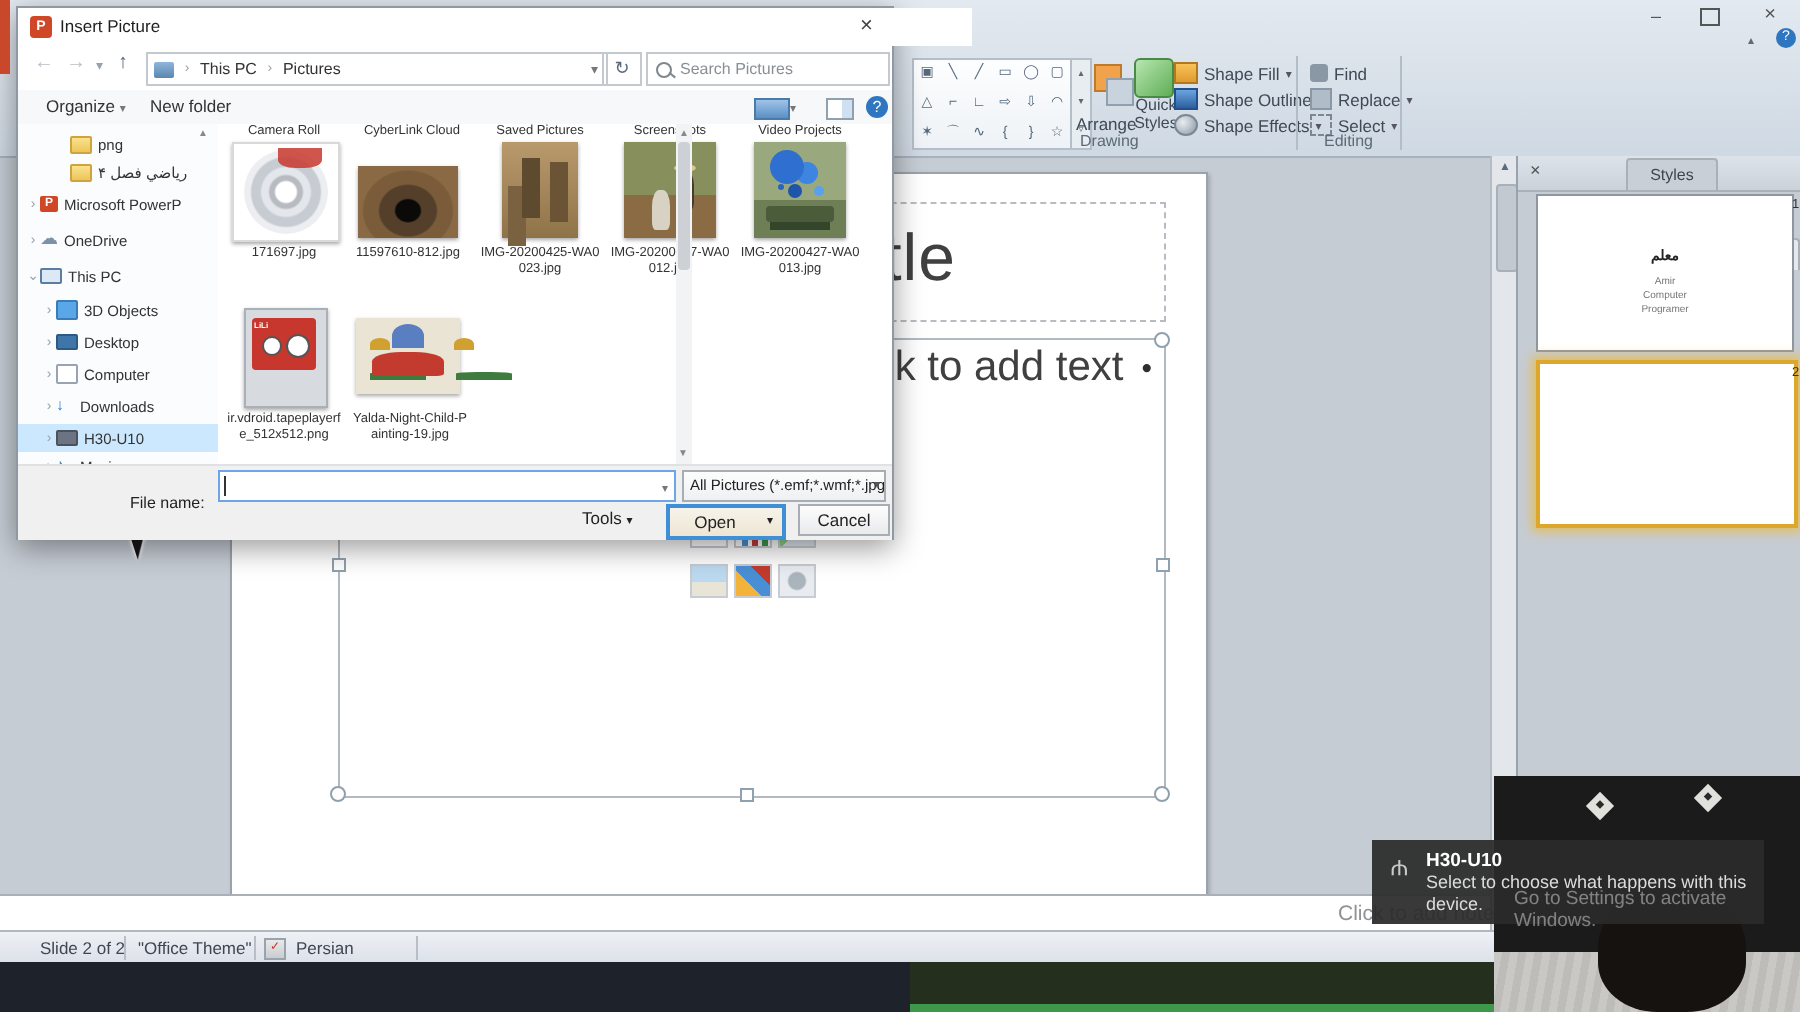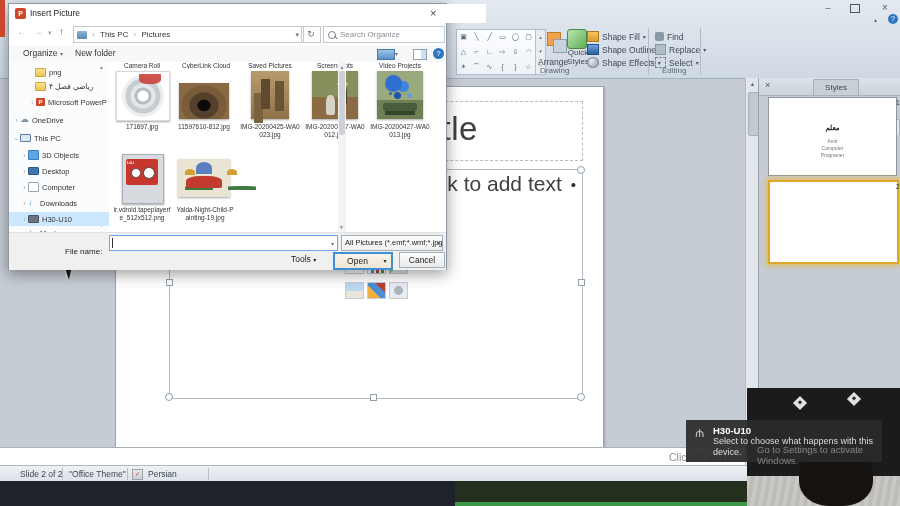--- a/index.html
+++ b/index.html
@@ -284,21 +284,21 @@
         <span style="width:10px;height:8px;background:linear-gradient(#8fb6dd,#5b86ad);border-radius:1px;"></span>
         <span class="chev">›</span>
         <span>This PC</span>
         <span class="chev">›</span>
         <span>Pictures</span>
         <span style="margin-left:auto;margin-right:4px;font-size:7px;color:#777;">▾</span>
       </div>
       <div class="abs" style="left:292px;top:3px;width:18px;height:15px;border:1px solid #c3c9cf;text-align:center;font-size:9px;line-height:15px;color:#5a6b7d;">↻</div>
       <div class="abs srch">
         <span class="mag"></span>
-        <span>Search Organize</span>
+        <span>Search Pictures</span>
       </div>
     </div>
     <div class="abs dlg-toolbar">
       <span class="abs" style="left:14px;top:3px;"><span>Organize</span> <span style="font-size:6px;color:#777;">▾</span></span>
       <span class="abs" style="left:66px;top:3px;">New folder</span>
       <span class="abs" style="left:368px;top:4px;width:16px;height:9px;background:linear-gradient(#9fc4e8,#5b8fc4);border:1px solid #4a7aa8;"></span>
       <span class="abs" style="left:386px;top:5px;font-size:6px;color:#777;">▾</span>
       <span class="abs" style="left:404px;top:4px;width:12px;height:9px;border:1px solid #8fa0ae;background:linear-gradient(90deg,#fff 0 60%,#cfe0f0 60%);"></span>
       <span class="abs" style="left:424px;top:3px;width:11px;height:11px;border-radius:50%;background:#2e77c0;color:#fff;font-size:8px;text-align:center;line-height:11px;">?</span>
     </div>
@@ -309,21 +309,21 @@
         <span class="abs" style="left:90px;top:2px;font-size:5px;color:#888;">▲</span>
         <span class="abs" style="left:90px;top:160px;font-size:5px;color:#888;">▼</span>
         <div class="abs sb-item" style="top:3px;padding-left:26px;">
             <span class="sbic ic-folder"></span>
             <span>png</span>
           </div>
         <div class="abs sb-item" style="top:17px;padding-left:26px;">
             <span class="sbic ic-folder"></span>
             <span>رياضي فصل ۴</span>
           </div>
-        <div class="abs sb-item" style="top:33px;padding-left:20px;">
+        <div class="abs sb-item" style="top:33px;padding-left:4px;">
             <span class="chev">›</span>
             <span class="sbic ic-ppt">P</span>
             <span>Microsoft PowerP</span>
           </div>
         <div class="abs sb-item" style="top:51px;padding-left:4px;">
             <span class="chev">›</span>
             <span class="sbic ic-cloud">☁</span>
             <span>OneDrive</span>
           </div>
         <div class="abs sb-item" style="top:69px;padding-left:4px;">

